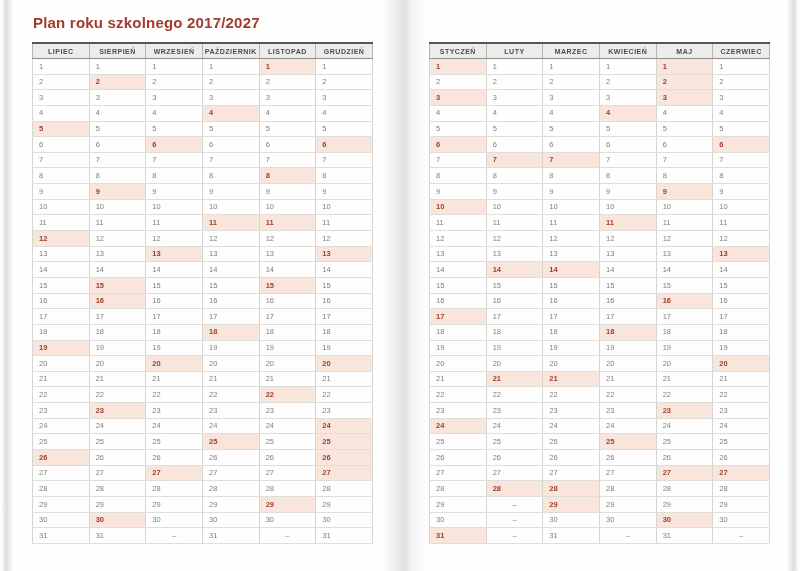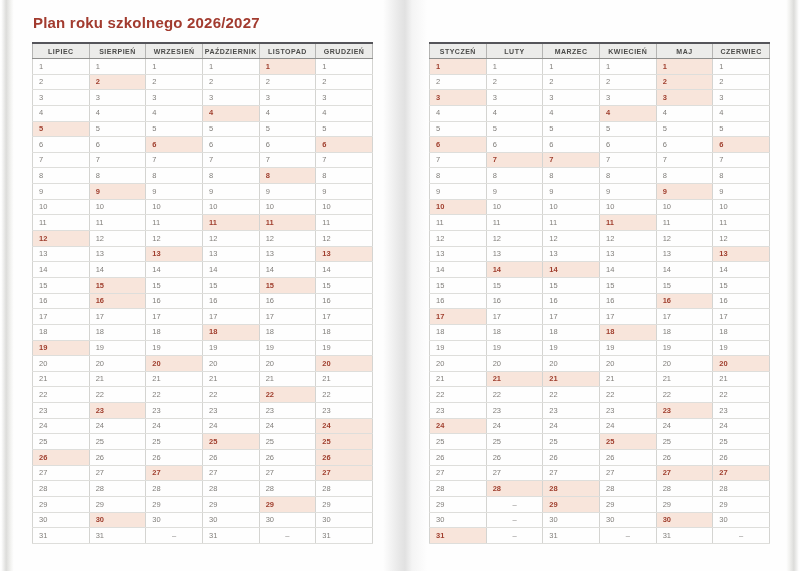--- a/index.html
+++ b/index.html
@@ -99,21 +99,21 @@
 </style>
 </head>
 <body>
 
 <div class="spread">
   <div class="edge-left"></div>
   <div class="edge-right"></div>
   <div class="center-fold"></div>
 
   <div class="page page-left">
-    <h1 class="title">Plan roku szkolnego 2026/2027</h1>
+    <h1 class="title">Plan roku szkolnego 2017/2027</h1>
     <table class="cal">
         <thead>
           <tr>
             <th>LIPIEC</th>
             <th>SIERPIEŃ</th>
             <th>WRZESIEŃ</th>
             <th>PAŹDZIERNIK</th>
             <th>LISTOPAD</th>
             <th>GRUDZIEŃ</th>
           </tr>

